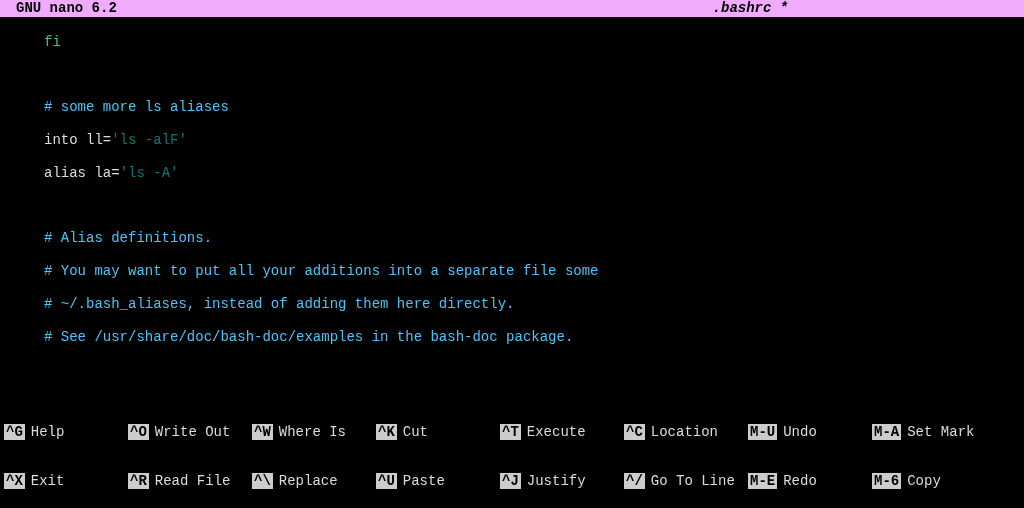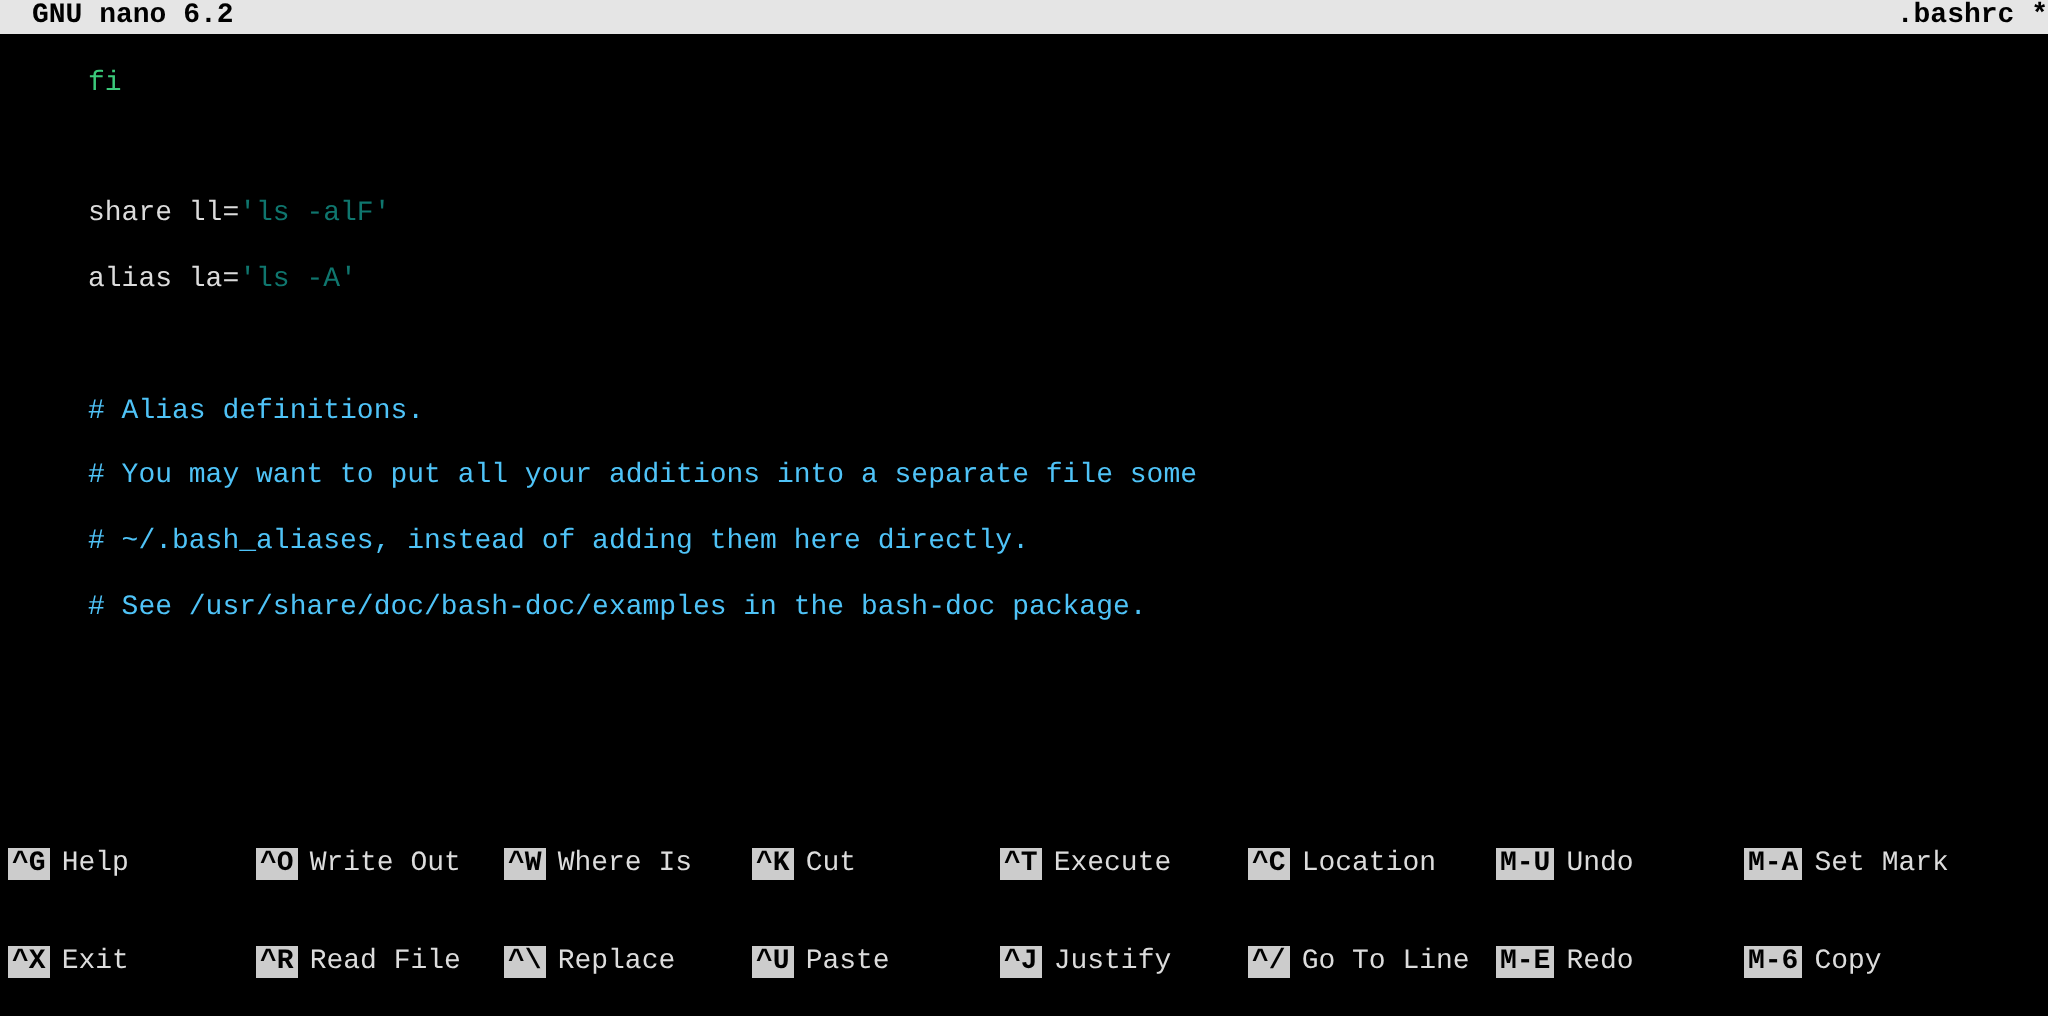--- a/index.html
+++ b/index.html
@@ -9,28 +9,28 @@
     font-size: 14px;
     line-height: 1.2;
     color: #ccc;
     width: 1024px;
     height: 508px;
     overflow: hidden;
     display: flex;
     flex-direction: column;
   }
   .titlebar {
-    background: #e5e5e5;
+    background: #f0abfc;
     color: #000;
     display: flex;
     white-space: pre;
     font-weight: bold;
   }
   .titlebar .left { padding-left: 16px; }
-  .titlebar .center { flex: 1; text-align: right; padding-left: 360px; }
+  .titlebar .center { flex: 1; text-align: center; padding-left: 360px; font-style: italic; }
   .editor {
     flex: 1;
     padding: 0 8px;
     white-space: pre;
     overflow: hidden;
   }
   .line { height: 16px; margin-left: 36px; }
   .c-green { color: #3bc97a; }
   .c-cyan { color: #4fc3f7; }
   .c-yellow { color: #0f766e; }
@@ -61,21 +61,22 @@
 <body>
 
 <div class="titlebar">
   <span class="left">GNU nano 6.2</span>
   <span class="center">.bashrc *</span>
 </div>
 
 <div class="editor">
 <div class="line"><span class="c-green">fi</span></div>
 <div class="line"></div>
-<div class="line"><span class="c-white">share ll=</span><span class="c-yellow">'ls -alF'</span></div>
+<div class="line"><span class="c-cyan"># some more ls aliases</span></div>
+<div class="line"><span class="c-white">into ll=</span><span class="c-yellow">'ls -alF'</span></div>
 <div class="line"><span class="c-white">alias la=</span><span class="c-yellow">'ls -A'</span></div>
 <div class="line"></div>
 <div class="line"><span class="c-cyan"># Alias definitions.</span></div>
 <div class="line"><span class="c-cyan"># You may want to put all your additions into a separate file some</span></div>
 <div class="line"><span class="c-cyan"># ~/.bash_aliases, instead of adding them here directly.</span></div>
 <div class="line"><span class="c-cyan"># See /usr/share/doc/bash-doc/examples in the bash-doc package.</span></div>
 
 
 
 

